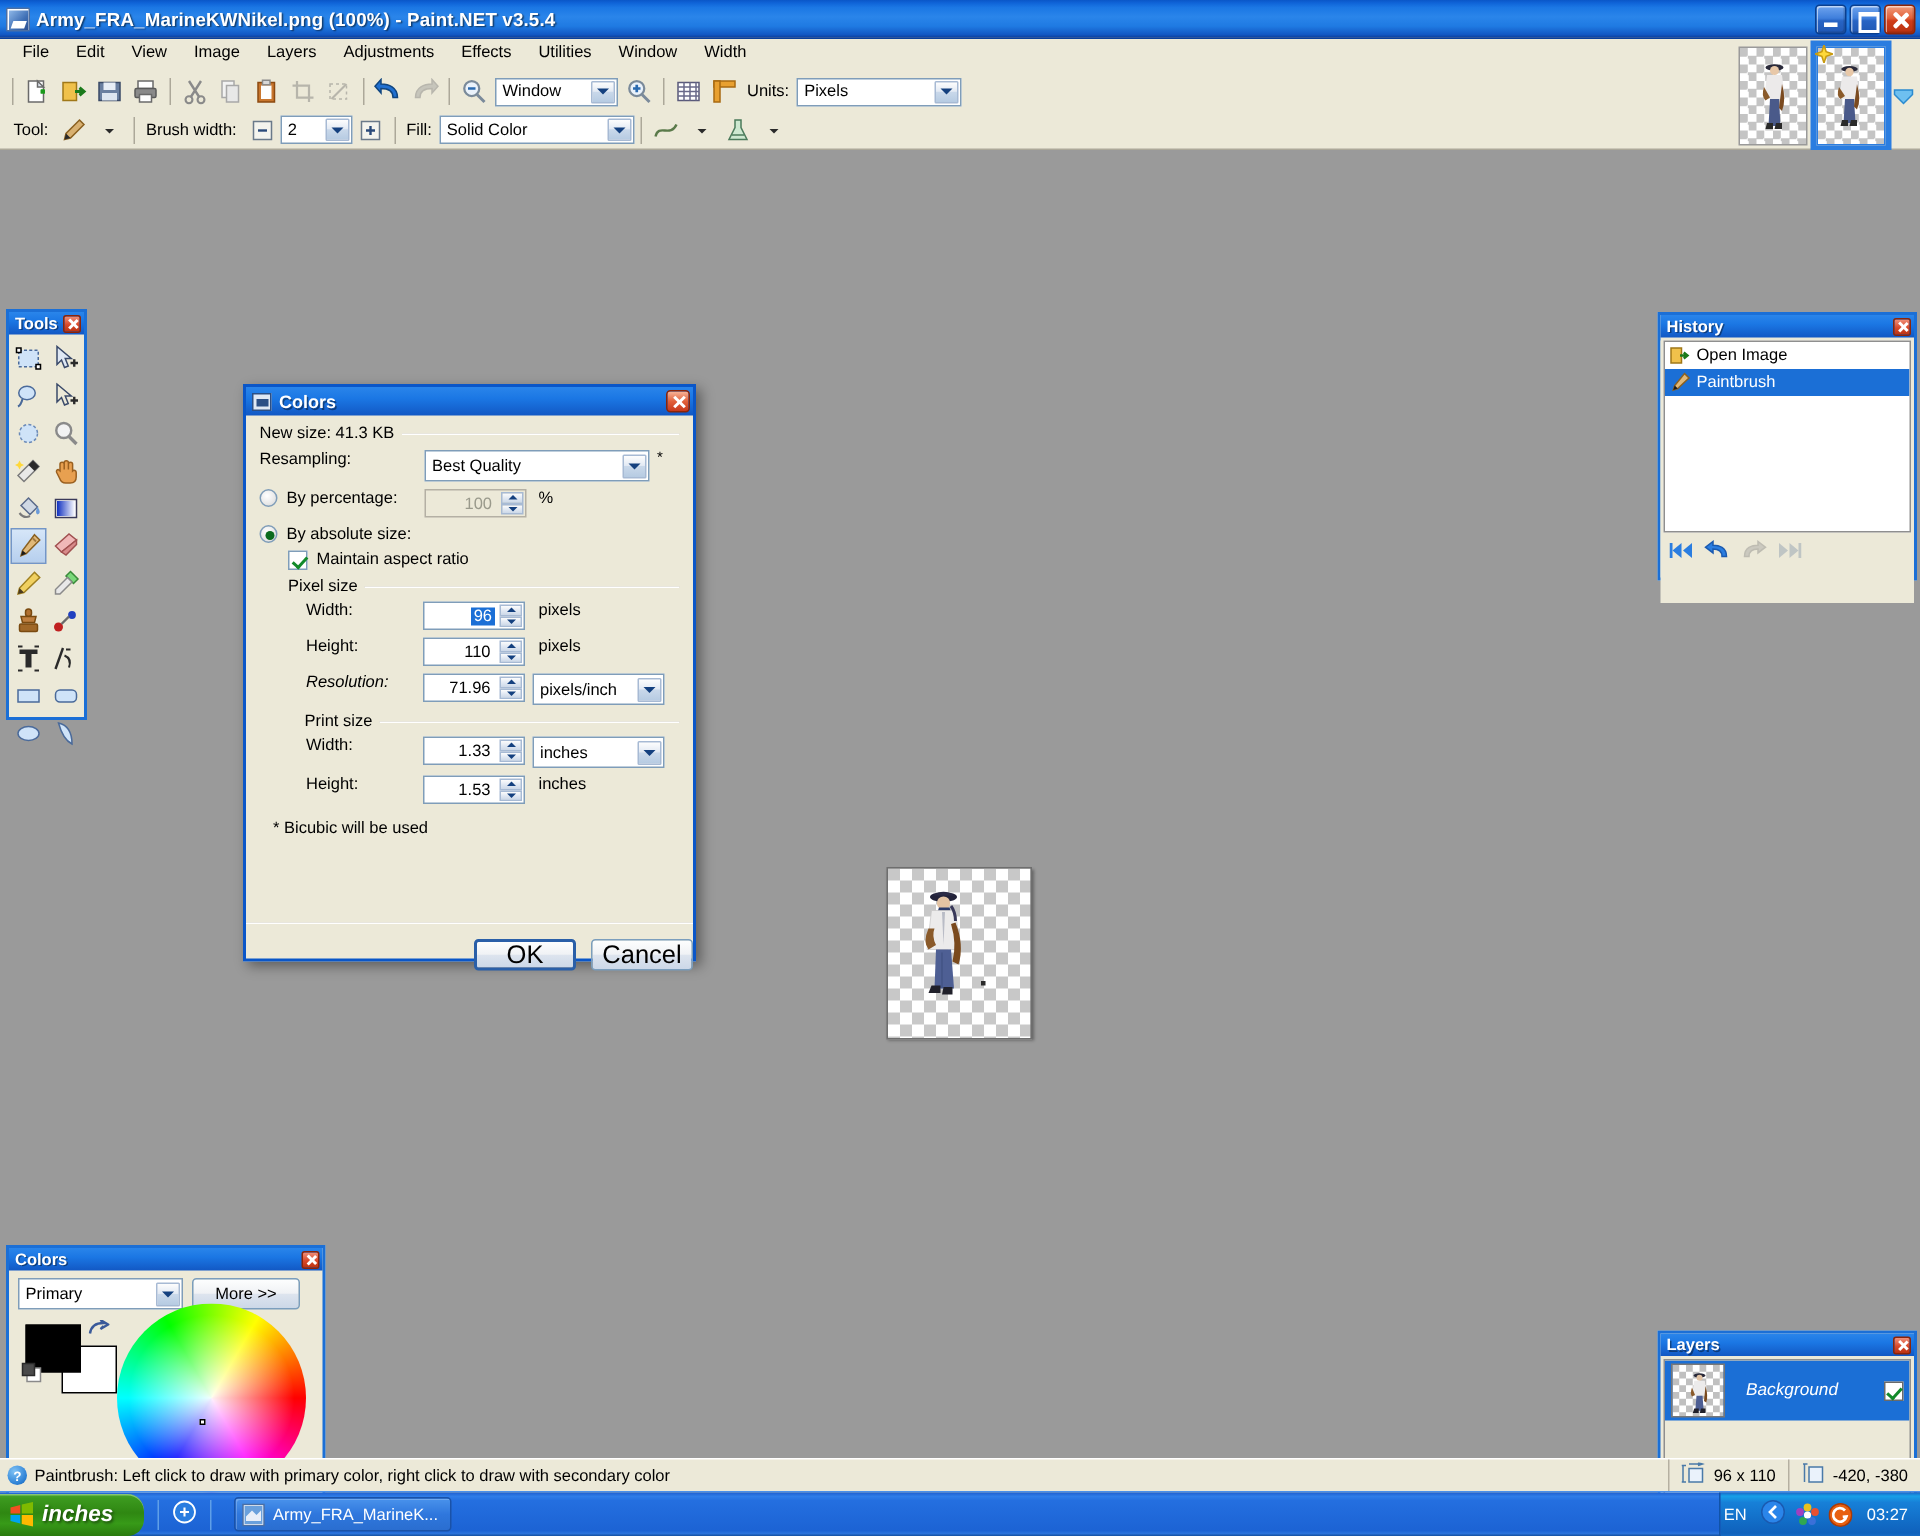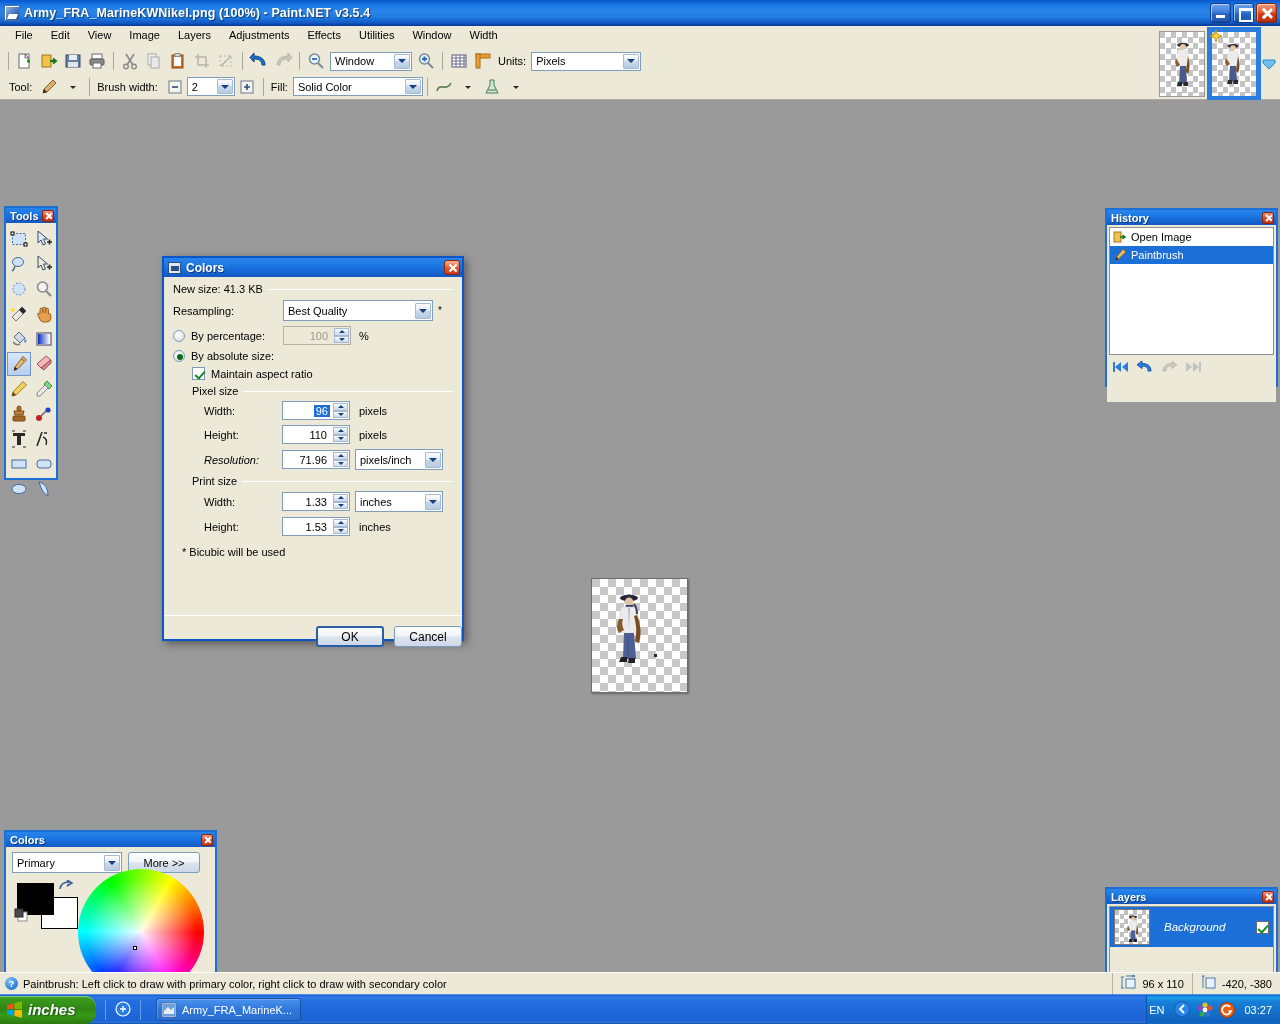--- a/index.html
+++ b/index.html
@@ -237,25 +237,25 @@
     flex:1 1 0;background:linear-gradient(to bottom,#fcfcfc,#e2e9f3 50%,#ccd8e8);
     border:1px solid #a7bad4;display:flex;align-items:center;justify-content:center;
   }
   .spin .sbtns div:first-child:after{content:"";border-left:3px solid transparent;border-right:3px solid transparent;border-bottom:3px solid #14407f;}
   .spin .sbtns div:last-child:after{content:"";border-left:3px solid transparent;border-right:3px solid transparent;border-top:3px solid #14407f;}
   .spin.disabled{background:#ece9d8;color:#9a9a8c;border-color:#b4b0a4;}
 
   .dlgbtn{
     height:21px;border:1px solid #7b9ebd;border-radius:3px;
     background:linear-gradient(to bottom,#fdfefe 0%,#f0f2f5 48%,#dde4ee 52%,#ccd8e8 100%);
-    display:flex;align-items:center;justify-content:center;font-size:12px;color:#000;
+    display:flex;align-items:center;justify-content:center;font-size:17px;color:#000;
   }
   .dlgbtn.def{border:2px solid #2a5fa8;}
 
-  .frow{display:flex;align-items:center;margin-bottom:5px;}
+  .frow{display:flex;margin-bottom:5px;}
 
   
   #statusbar{
     position:absolute;left:0;top:972px;width:1280px;height:22px;
     background:#ece9d8;border-top:1px solid #fff;
     display:flex;align-items:center;font-size:11px;color:#000;
   }
   #status-help{display:flex;align-items:center;padding-left:5px;flex:1 1 auto;}
   .helpicon{
     width:13px;height:13px;border-radius:50%;margin-right:5px;flex:0 0 auto;
@@ -939,21 +939,21 @@
               <div></div>
               <div></div>
             </span>
         </div>
         <div class="combo" style="width:88px;height:21px;margin-left:5px;">
           <span>pixels/inch</span>
           <span class="arrow" style="top:2px;height:16px;"></span>
         </div>
       </div>
 
-      <div class="grouphdr" style="margin-left:19px;margin-top:1px;">
+      <div class="grouphdr" style="margin-left:30px;margin-top:1px;">
         <span>Print size</span>
         <span class="gline"></span>
       </div>
 
       <div class="frow" style="margin-left:31px;margin-top:4px;">
         <span style="width:78px;">Width:</span>
         <div class="spin" style="width:68px;">
           <span class="sv">1.33</span>
           <span class="sbtns">
               <div></div>

